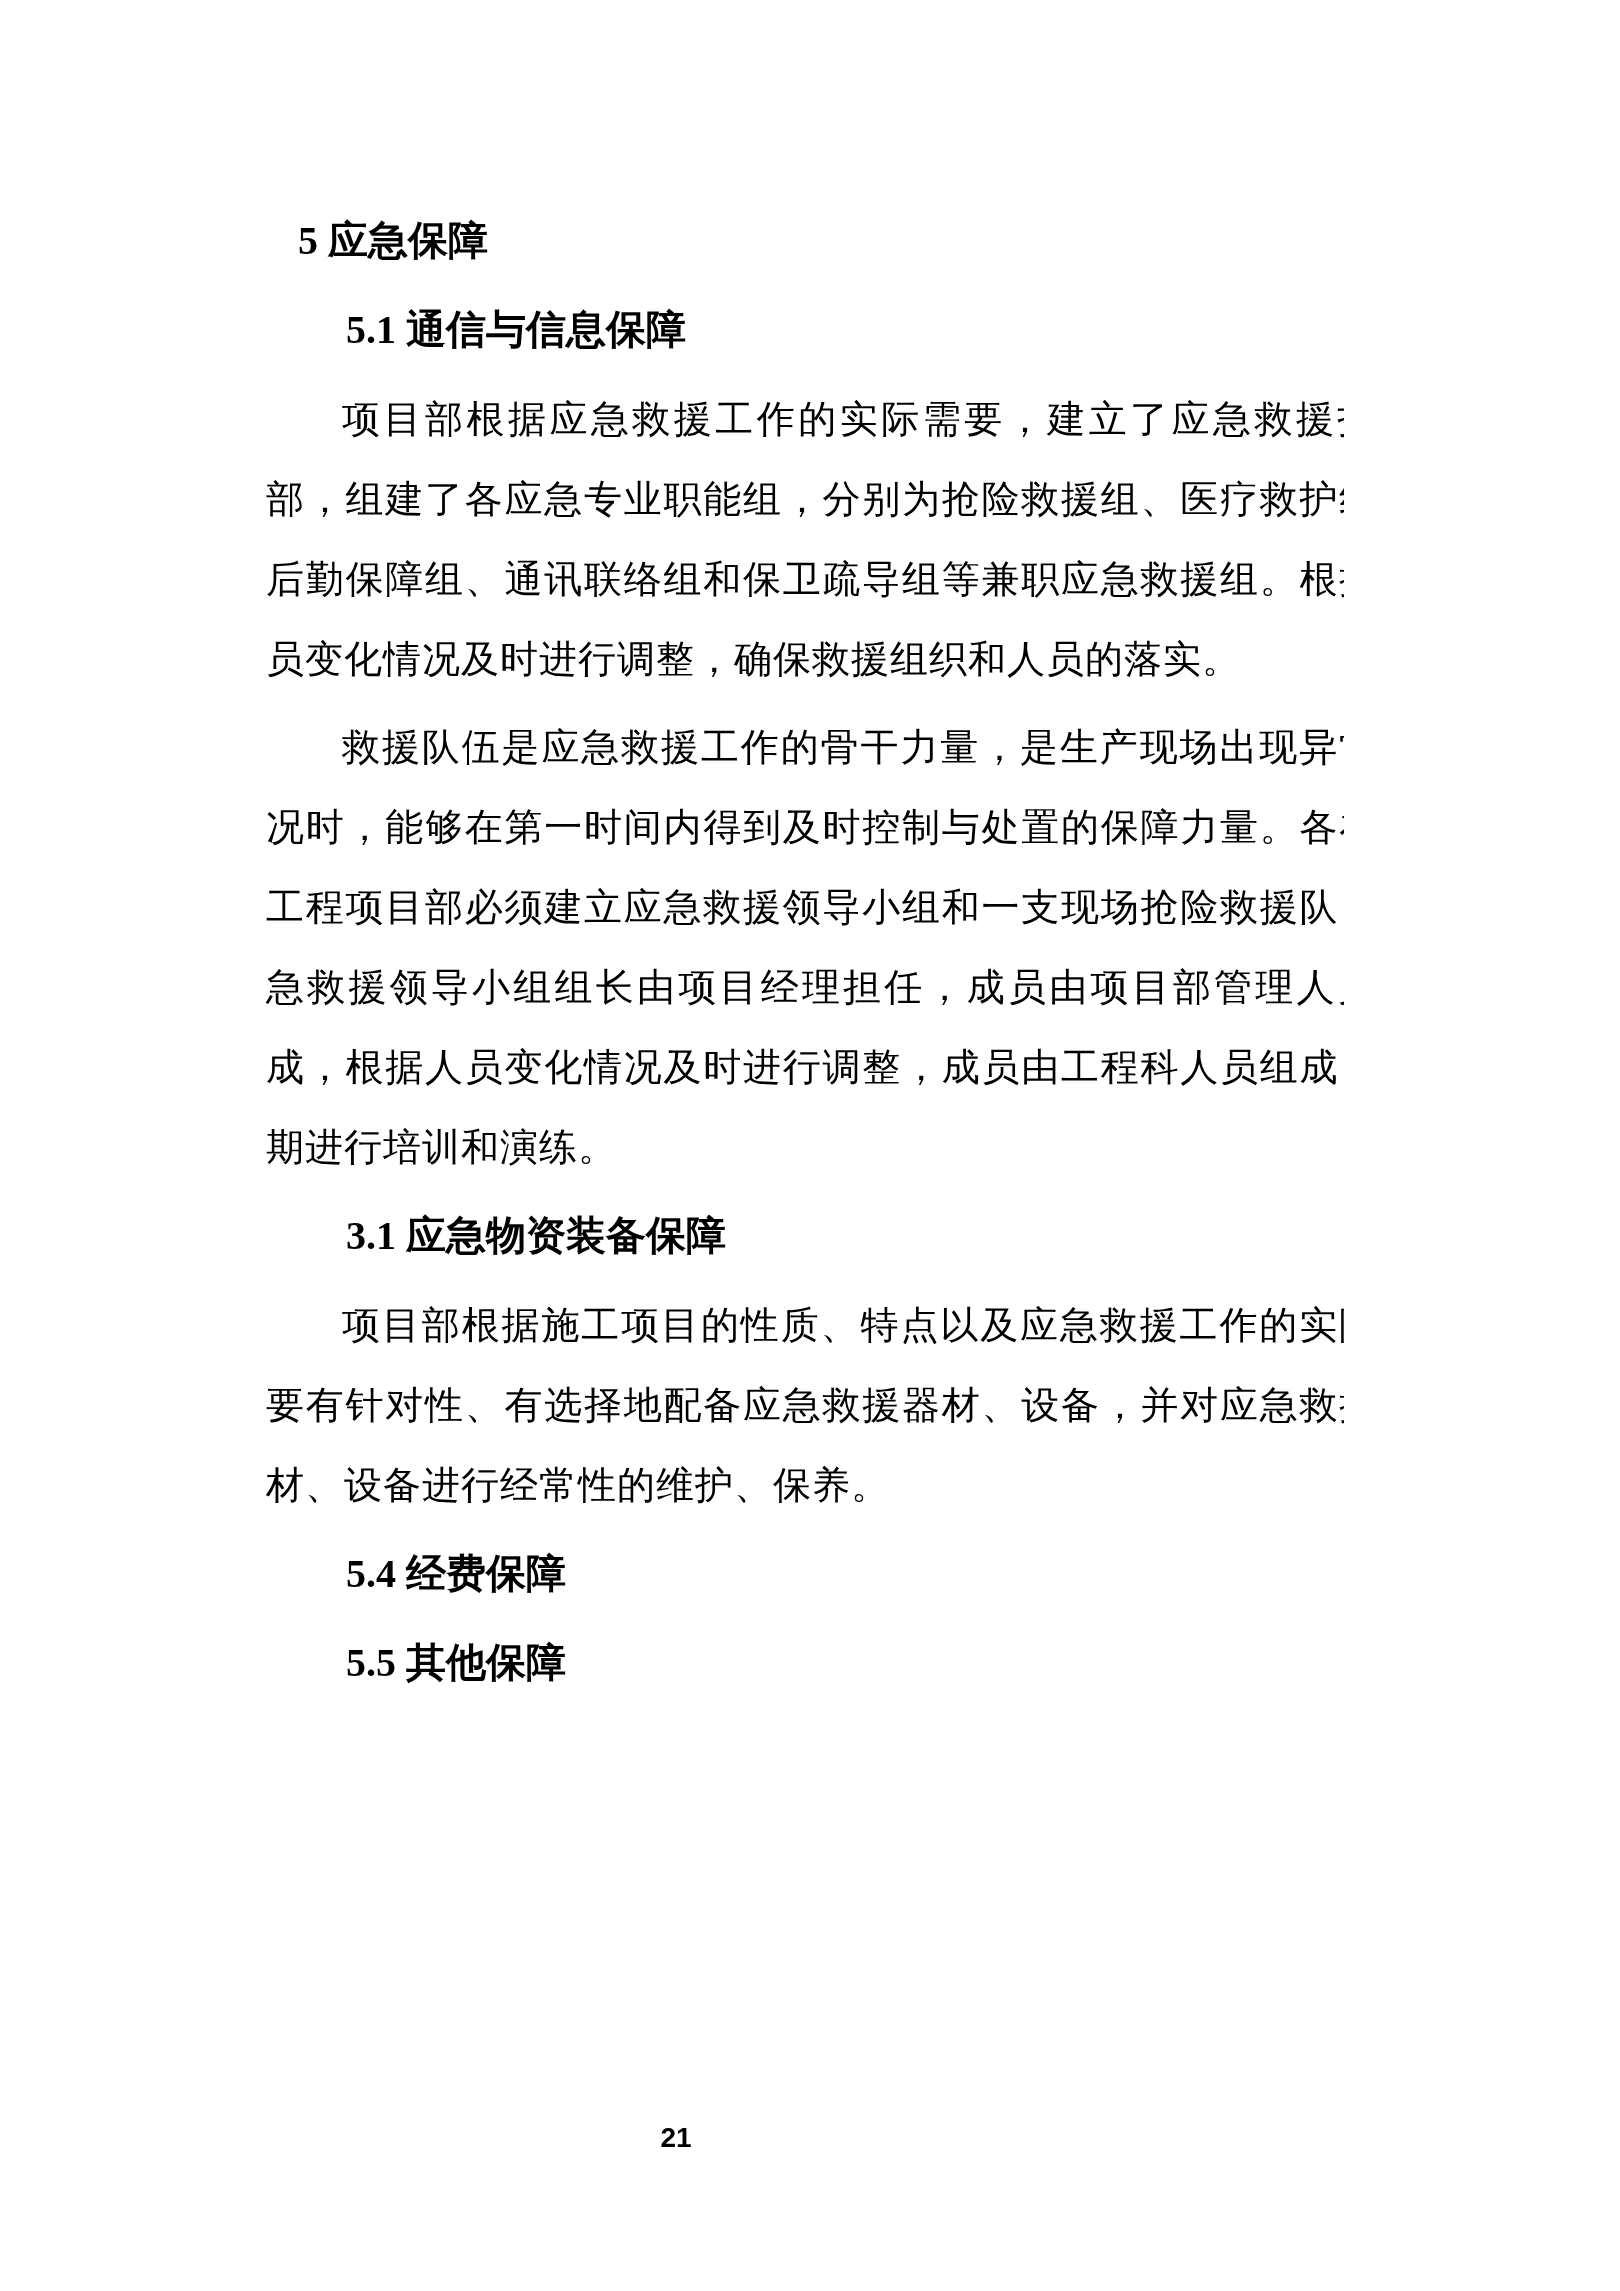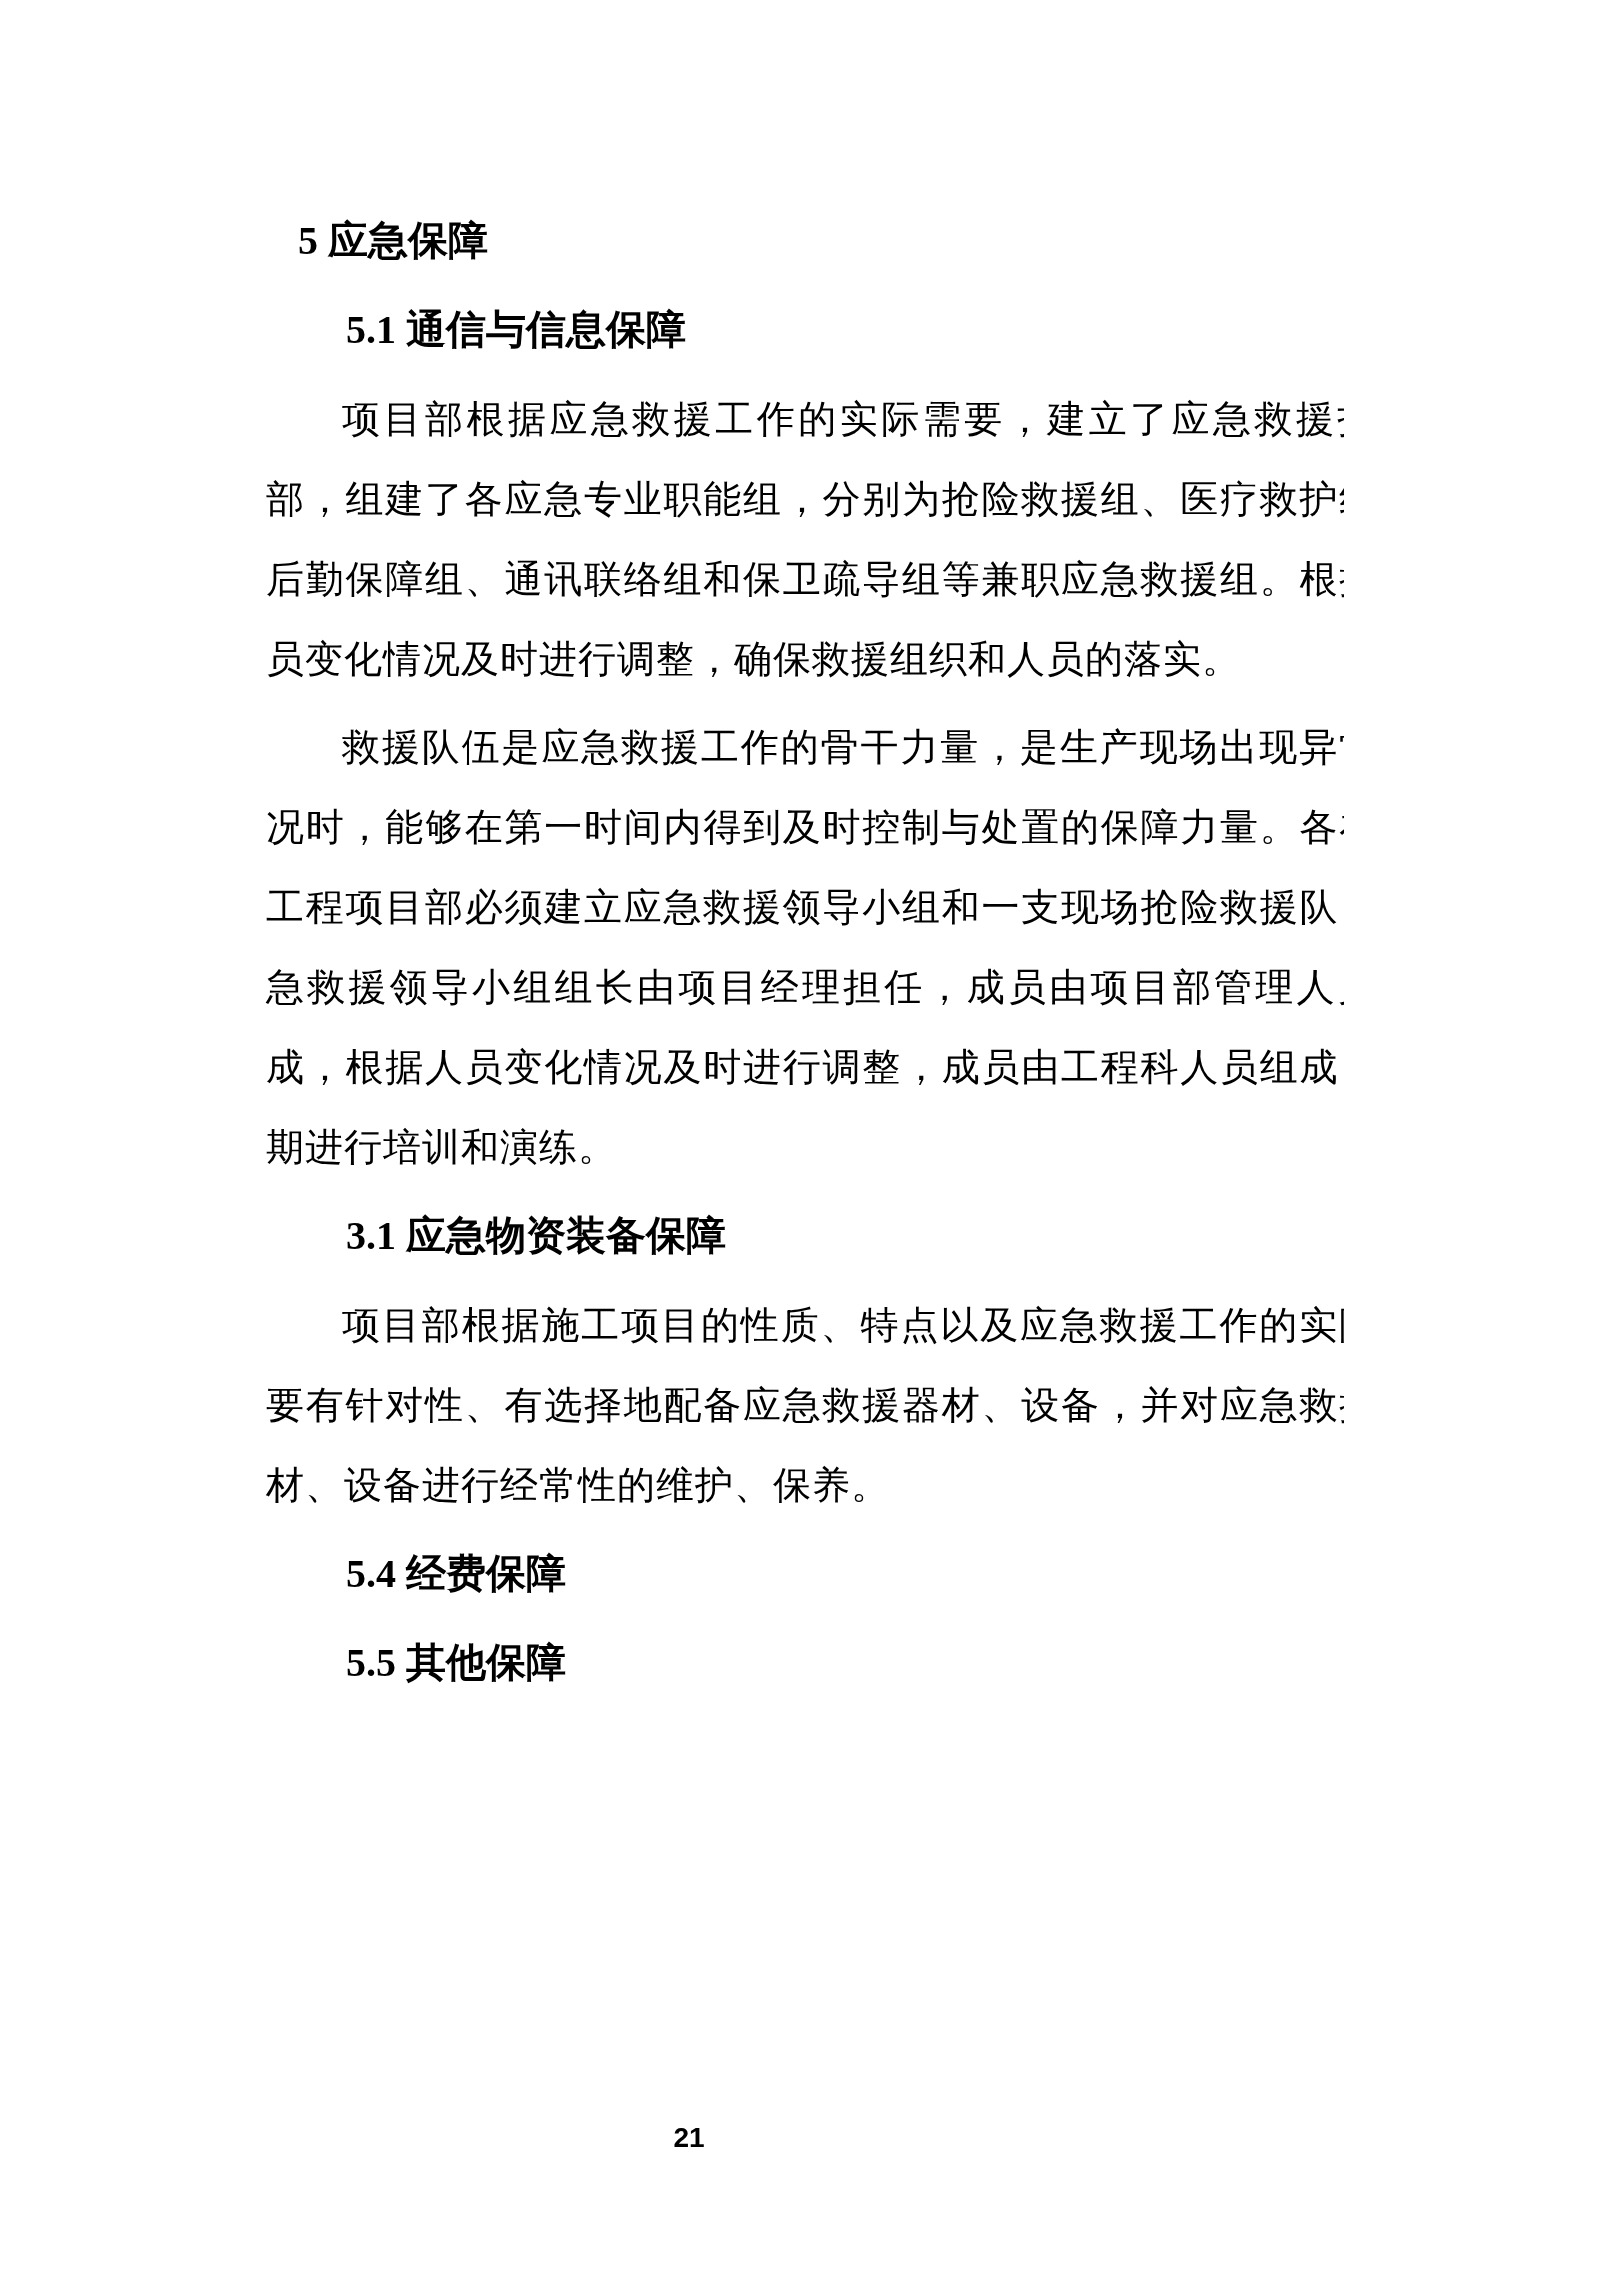--- a/index.html
+++ b/index.html
@@ -39,21 +39,21 @@
   }
   .para {
     font-size: 38px;
     line-height: 80px;
     text-indent: 2em;
     text-align: justify;
     letter-spacing: 1px;
   }
   .footer {
     position: absolute;
-    left: 17px;
+    left: 4px;
     top: 2122px;
     width: 100%;
     text-align: center;
   }
   .page-num {
     font-family: "Liberation Sans", "DejaVu Sans", sans-serif;
     font-size: 28px;
     font-weight: bold;
     color: #000000;
   }

